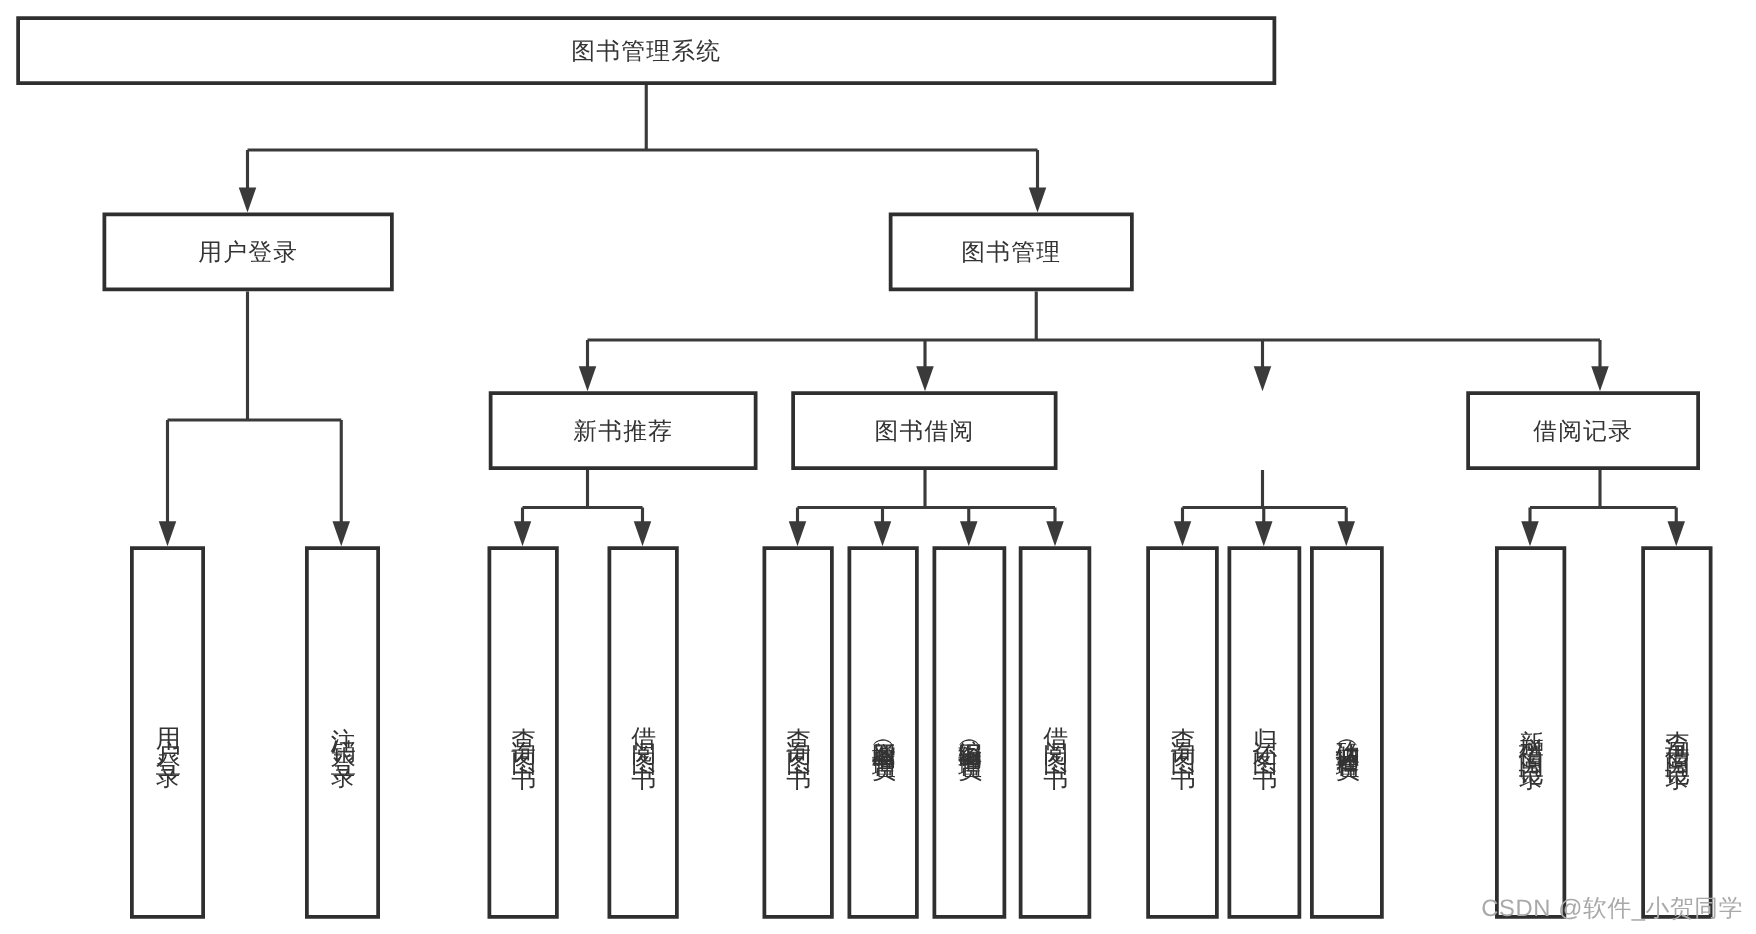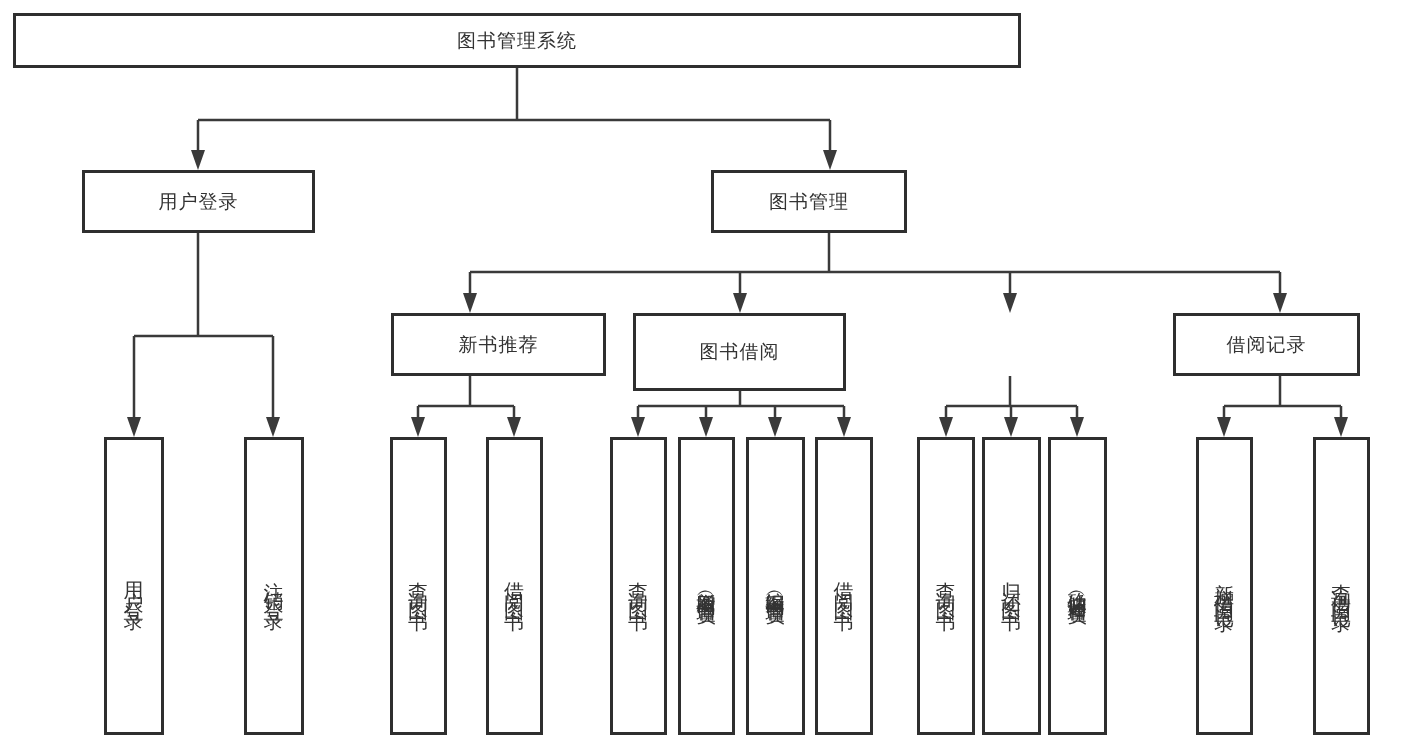--- a/index.html
+++ b/index.html
@@ -96,21 +96,21 @@
       <polygon points="1334,417 1348,417 1341,437"></polygon>
     </g>
   </svg>
 
   <div class="hbox" style="left:13px;top:13px;width:1008px;height:55px;">图书管理系统</div>
 
   <div class="hbox" style="left:82px;top:170px;width:233px;height:63px;">用户登录</div>
   <div class="hbox" style="left:711px;top:170px;width:196px;height:63px;">图书管理</div>
 
   <div class="hbox" style="left:363px;top:313px;width:215px;height:63px;margin-left:28px;">新书推荐</div>
-  <div class="hbox" style="left:633px;top:313px;width:213px;height:78px;text-align:center;">图书借阅</div>
+  <div class="hbox" style="left:633px;top:313px;width:213px;height:63px;text-align:center;">图书借阅</div>
   <div class="hbox" style="left:1173px;top:313px;width:187px;height:63px;">借阅记录</div>
 
   <div class="vbox short" style="left:104px;width:60px;">
     <span>用户登录</span>
   </div>
   <div class="vbox short" style="left:244px;width:60px;">
     <span>注销登录</span>
   </div>
 
   <div class="vbox short" style="left:390px;width:57px;">
@@ -143,14 +143,15 @@
     <span>确认归还（管理员）</span>
   </div>
 
   <div class="vbox med" style="left:1196px;width:57px;">
     <span>新增借阅记录</span>
   </div>
   <div class="vbox med" style="left:1313px;width:57px;">
     <span>查询借阅记录</span>
   </div>
 
+  <div id="watermark">CSDN @软件_小贺同学</div>
 
 </div>
 
 </body></html>

